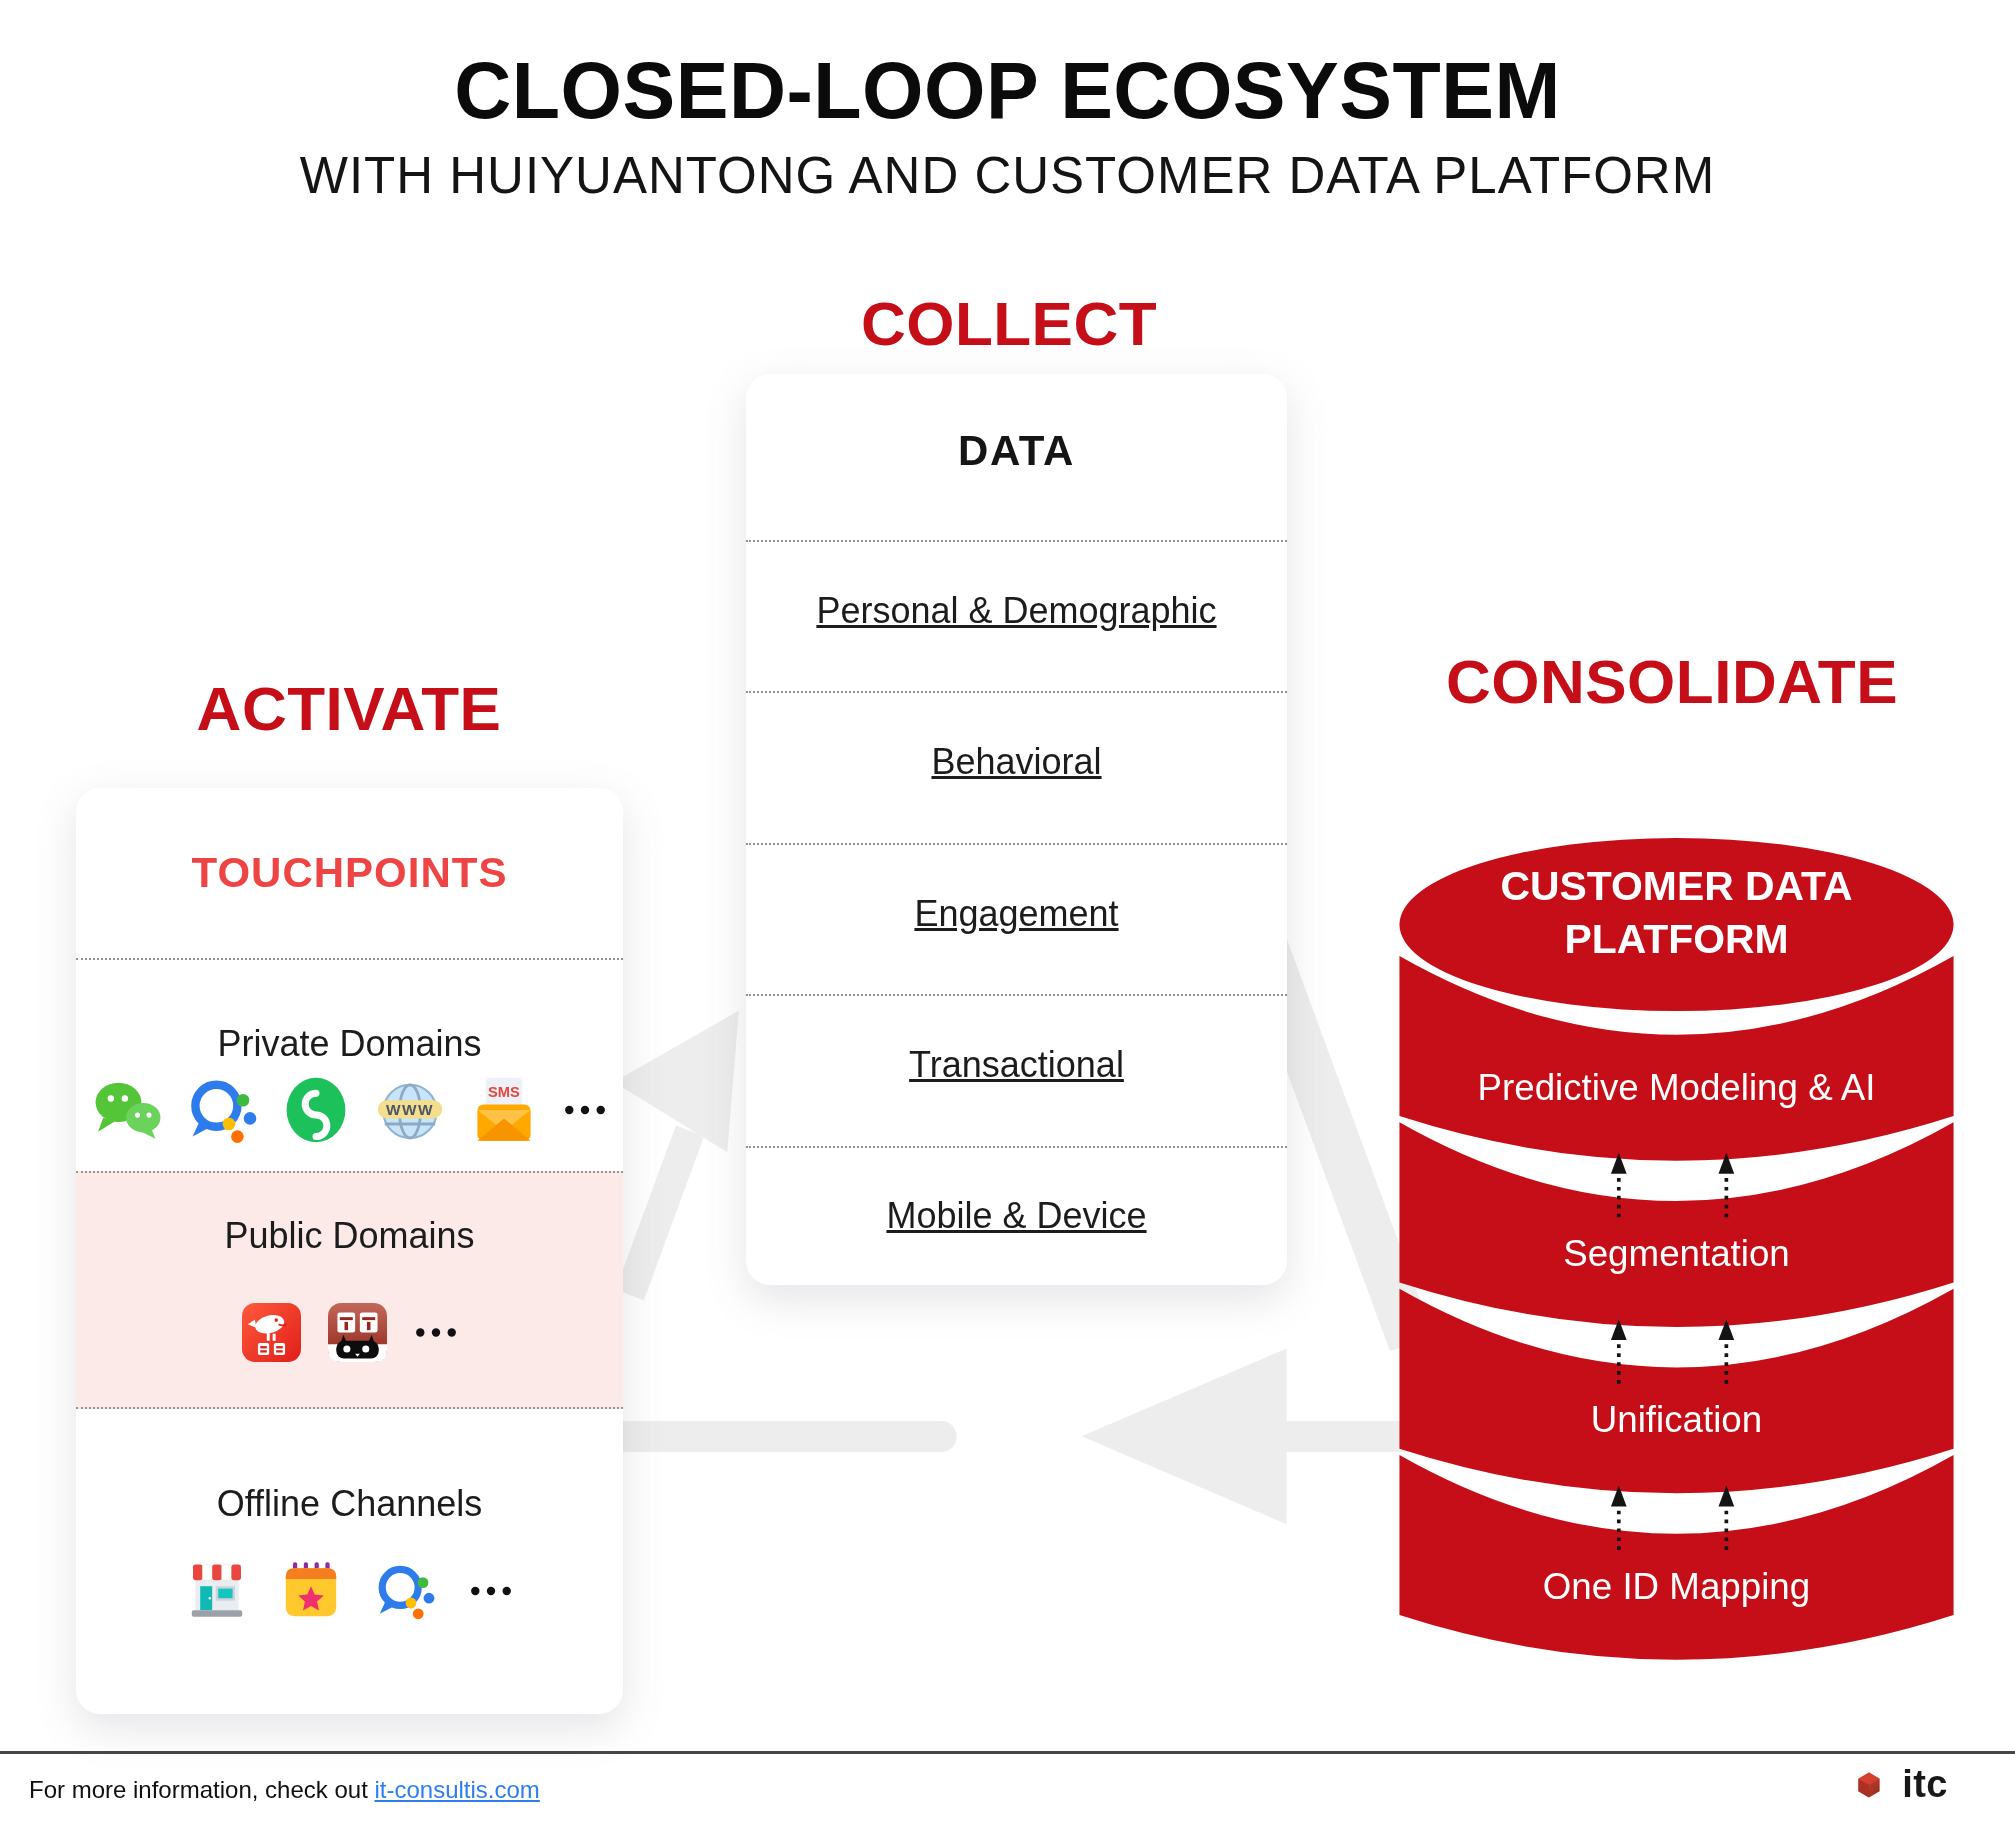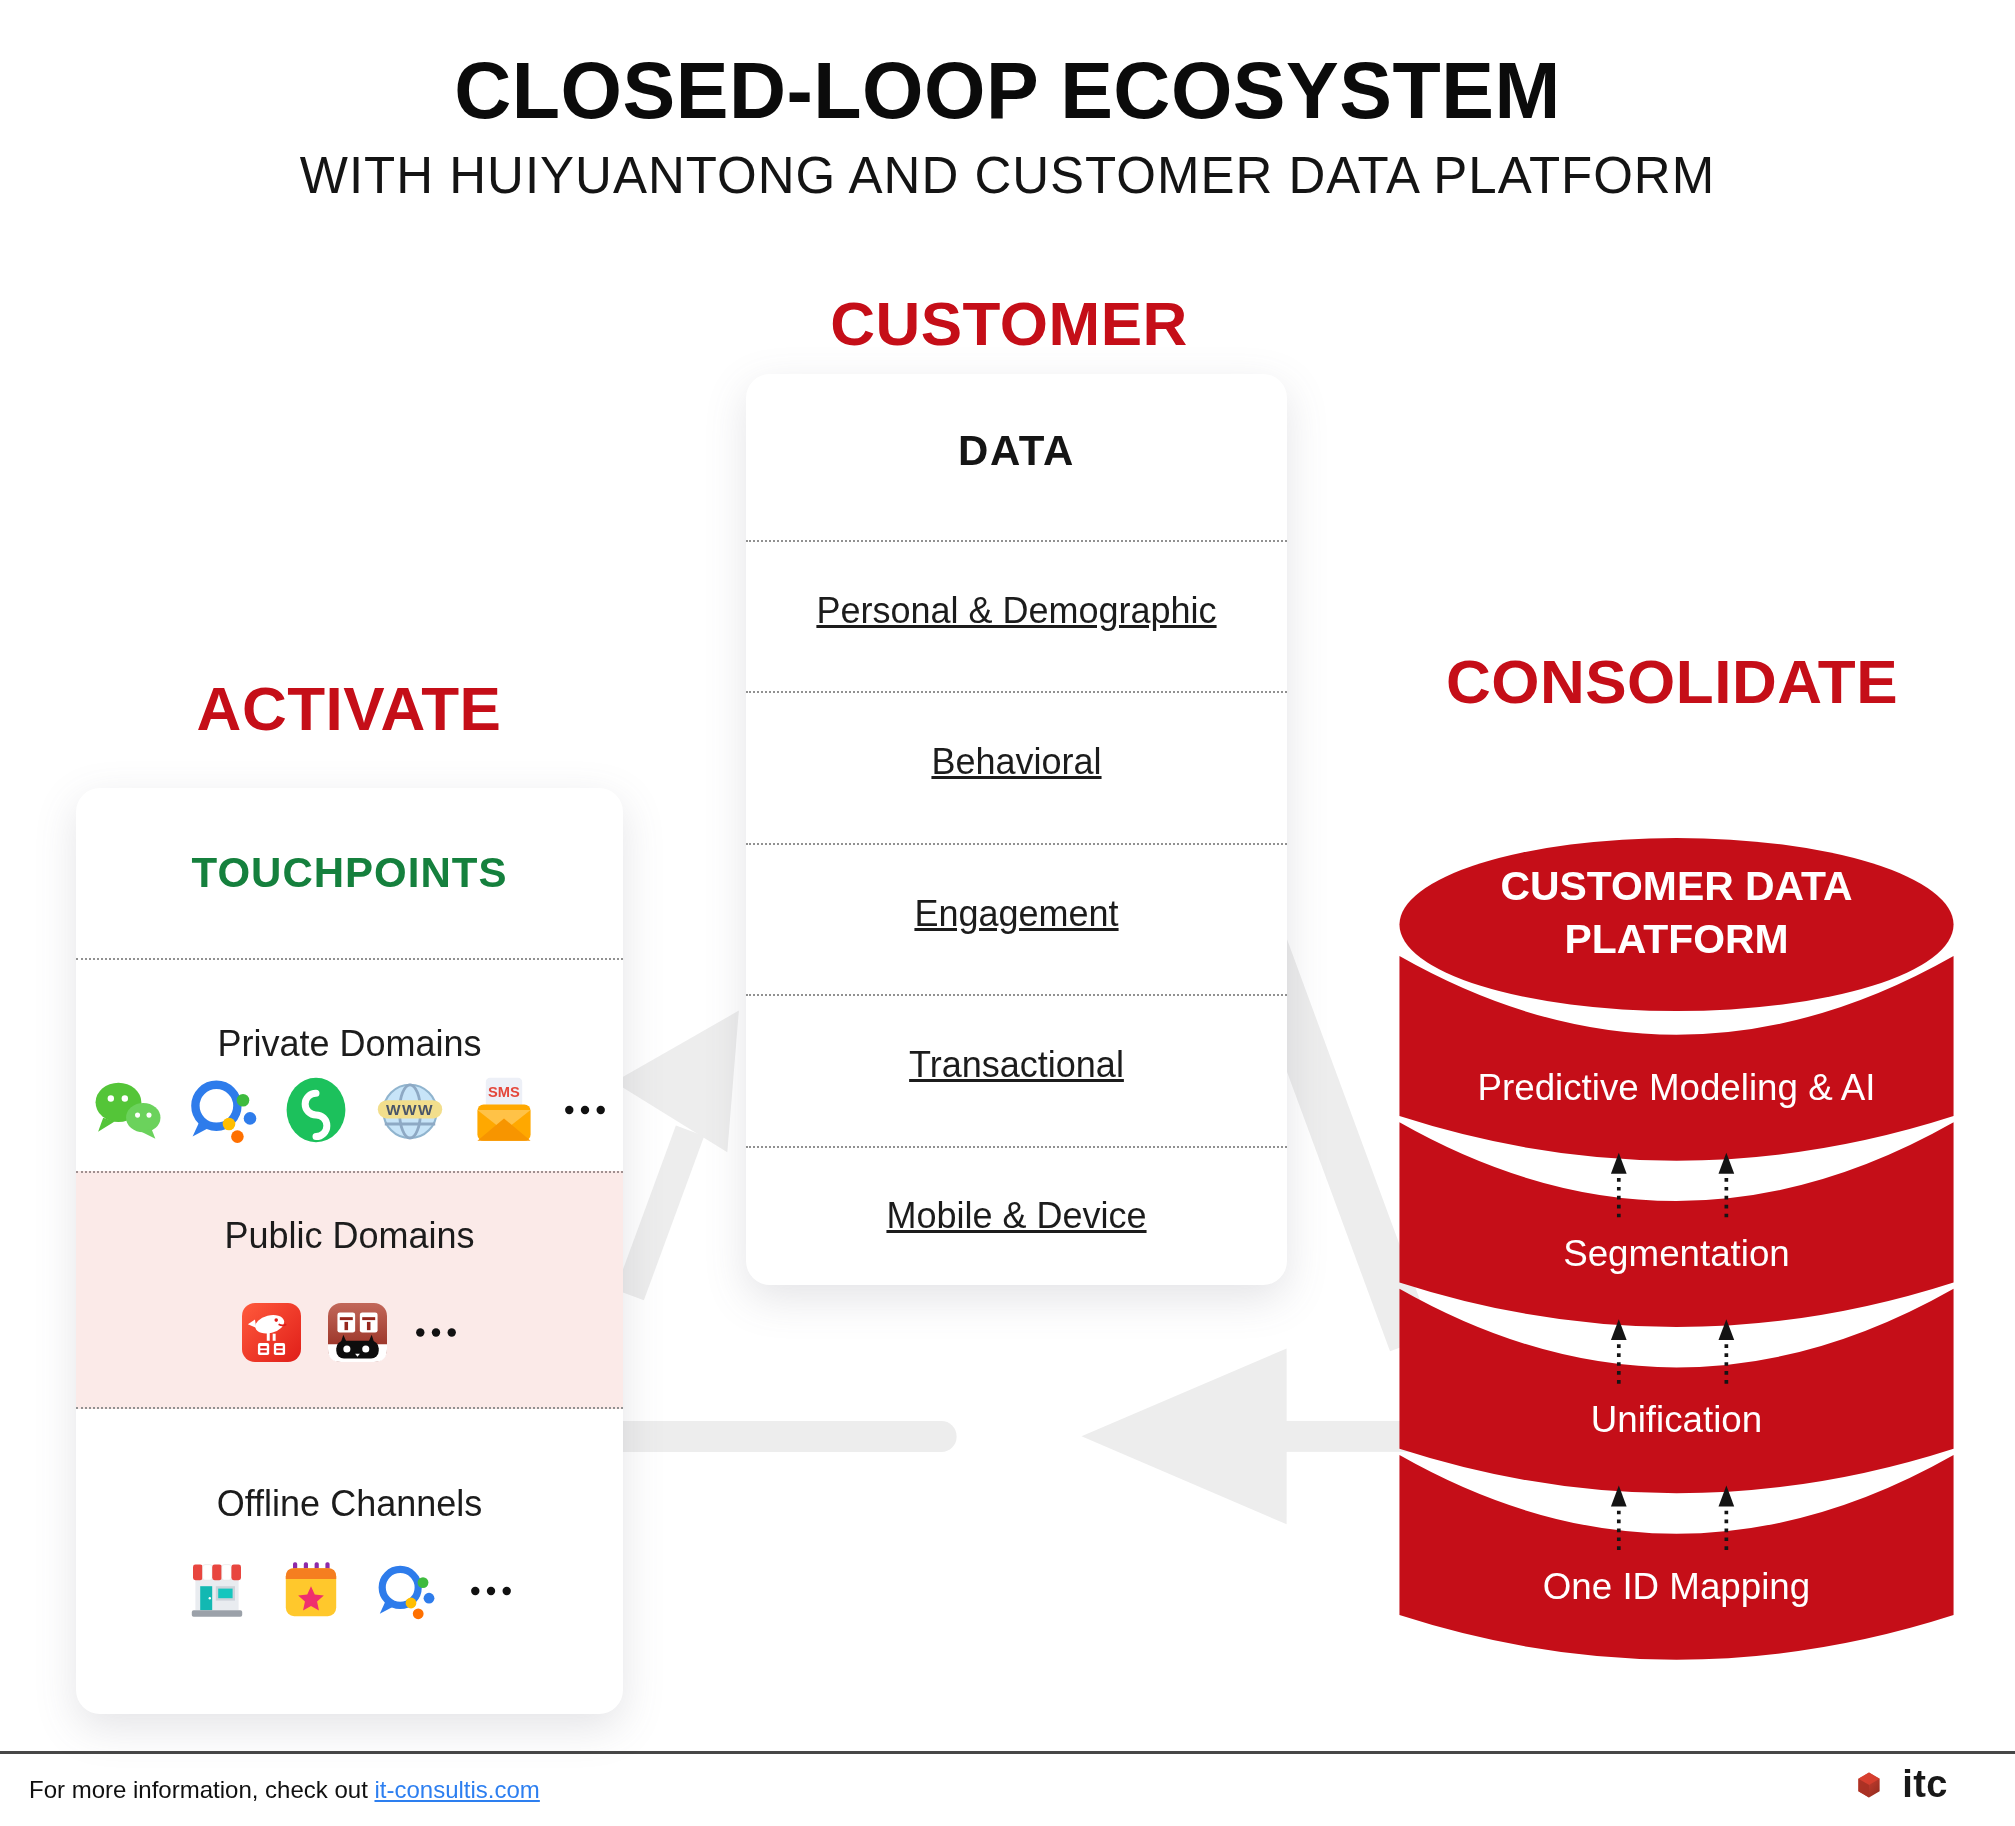--- a/index.html
+++ b/index.html
@@ -20,21 +20,21 @@
   
   .card{position:absolute;background:#fff;border-radius:24px;z-index:2;
         box-shadow:0 13.6px 42px rgba(95,95,115,0.17);}
   #data-card{left:746px;top:374px;width:541px;height:911px;display:flex;flex-direction:column;gap:12px;}
   .dc-header{flex:none;height:154px;display:flex;align-items:center;justify-content:center;
     font-size:42px;font-weight:bold;letter-spacing:1.6px;color:#151515;}
   .dc-row{flex:1;border-top:2.1px dotted #919191;display:flex;align-items:center;justify-content:center;
     font-size:36px;color:#1c1c1c;text-decoration:underline;}
   #tp-card{left:76px;top:788px;width:547px;height:926px;}
   .tp-header{position:absolute;top:0;left:0;width:100%;height:170px;display:flex;
-    align-items:center;justify-content:center;font-size:42px;font-weight:bold;letter-spacing:1px;color:#15803d;}
+    align-items:center;justify-content:center;font-size:42px;font-weight:bold;letter-spacing:1px;color:#ef4444;}
   .dotline{position:absolute;left:0;right:0;border-top:2.1px dotted #919191;}
   .pink-band{position:absolute;top:383px;height:238px;left:0;right:0;background:#FBEAE8;
     border-top:2.1px dotted #a09090;border-bottom:2.1px dotted #919191;box-sizing:border-box;}
   .tp-label{position:absolute;left:0;width:100%;height:52px;line-height:52px;
     text-align:center;font-size:36px;color:#1c1c1c;}
   #lbl-private{top:230px;} #lbl-public{top:422px;} #lbl-offline{top:690px;}
   .irow{position:absolute;left:0;width:100%;display:flex;align-items:center;justify-content:center;}
   #icons-private{top:285px;height:73px;gap:24px;}
   #icons-public{top:515px;height:59px;gap:27px;}
   #icons-offline{top:773px;height:60px;gap:34px;}
@@ -113,21 +113,21 @@
         <polygon stroke="none" points="3085,2831 3070,2871 3100,2871"></polygon>
       <line x1="3290" y1="2954" x2="3290" y2="2869"></line>
         <polygon stroke="none" points="3290,2831 3275,2871 3305,2871"></polygon>
     </g>
   </g>
 </svg>
 
 <div class="page-title">CLOSED-LOOP ECOSYSTEM</div>
 <div class="page-subtitle">WITH HUIYUANTONG AND CUSTOMER DATA PLATFORM</div>
 
-<div class="section-heading" id="h-collect">CUSTOMER</div>
+<div class="section-heading" id="h-collect">COLLECT</div>
 <div class="section-heading" id="h-activate">ACTIVATE</div>
 <div class="section-heading" id="h-consolidate">CONSOLIDATE</div>
 
 <div class="card" id="data-card">
   <div class="dc-header">DATA</div>
   <div class="dc-row">Personal &amp; Demographic</div>
   <div class="dc-row">Behavioral</div>
   <div class="dc-row">Engagement</div>
   <div class="dc-row">Transactional</div>
   <div class="dc-row">Mobile &amp; Device</div>

